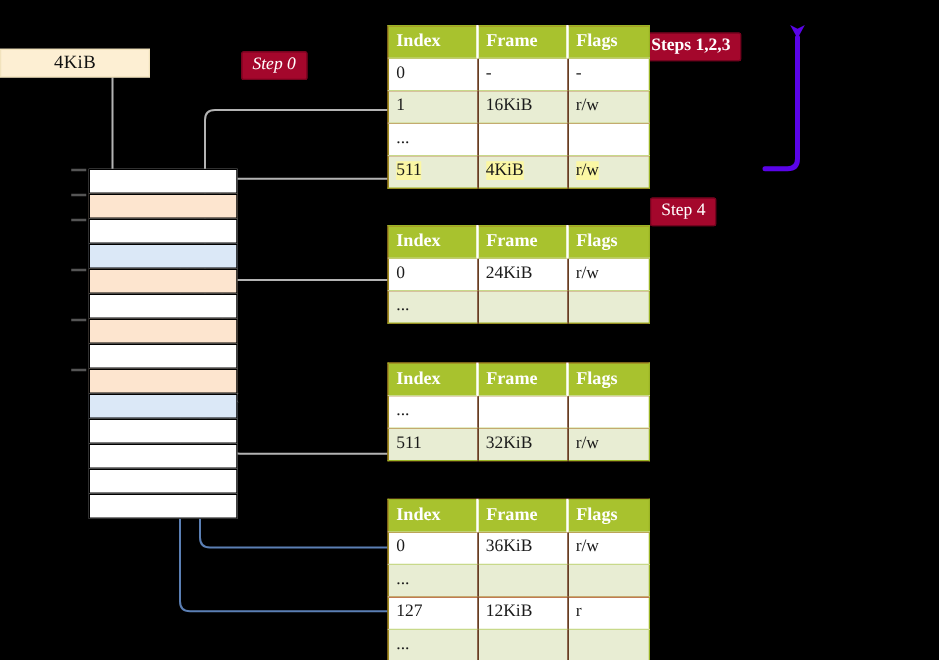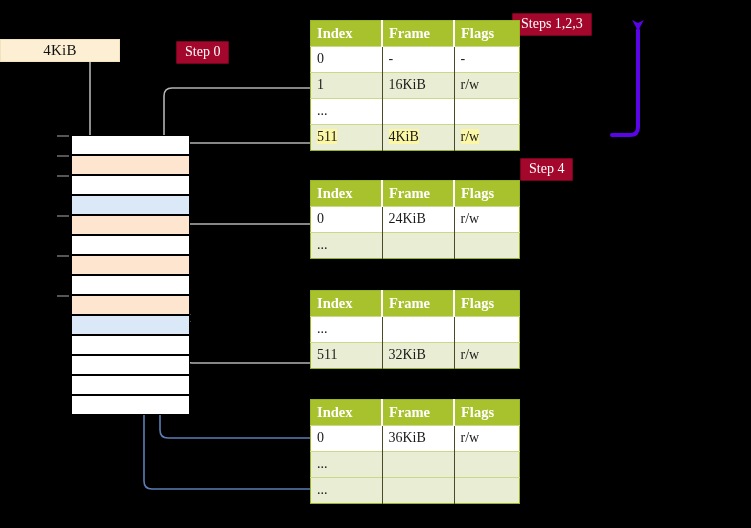--- a/index.html
+++ b/index.html
@@ -38,23 +38,23 @@
     padding: 2px 9px 3px 9px;
     font-size: 14px;
     color: #ffffff;
     white-space: nowrap;
     border-radius: 2px;
     line-height: 1.25;
   }
   .badge-crimson { background: #a4072c; box-shadow: 0 0 0 1px #74031e inset; }
   .badge-violet  { background: #6205f5; }
 
-  .badge-step0  { left: 176px; top: 41px; }
+  .badge-step0  { left: 193px; top: 41px; font-style: italic; }
   .badge-step4  { left: 520px; top: 158px; }
-  .badge-s123   { left: 512px; top: 13px; }
+  .badge-s123   { left: 512px; top: 26px; font-weight: bold; }
   .badge-s1234  { left: 651px; top: 19px; }
 
   
   .ptable {
     border-collapse: collapse;
     background: #b91c1c;
     font-size: 14px;
     color: #1a1a1a;
     table-layout: fixed;
     border: 1px solid #9ab424;
@@ -273,20 +273,25 @@
         <tr class="plain">
           <td class="col-index">0</td>
           <td class="col-frame">36KiB</td>
           <td class="col-flags">r/w</td>
         </tr>
         <tr class="alt">
           <td class="col-index">...</td>
           <td class="col-frame"></td>
           <td class="col-flags"></td>
         </tr>
+        <tr class="plain">
+          <td class="col-index">127</td>
+          <td class="col-frame">12KiB</td>
+          <td class="col-flags">r</td>
+        </tr>
         <tr class="alt">
           <td class="col-index">...</td>
           <td class="col-frame"></td>
           <td class="col-flags"></td>
         </tr>
       </tbody>
     </table>
 
 </div>
 

